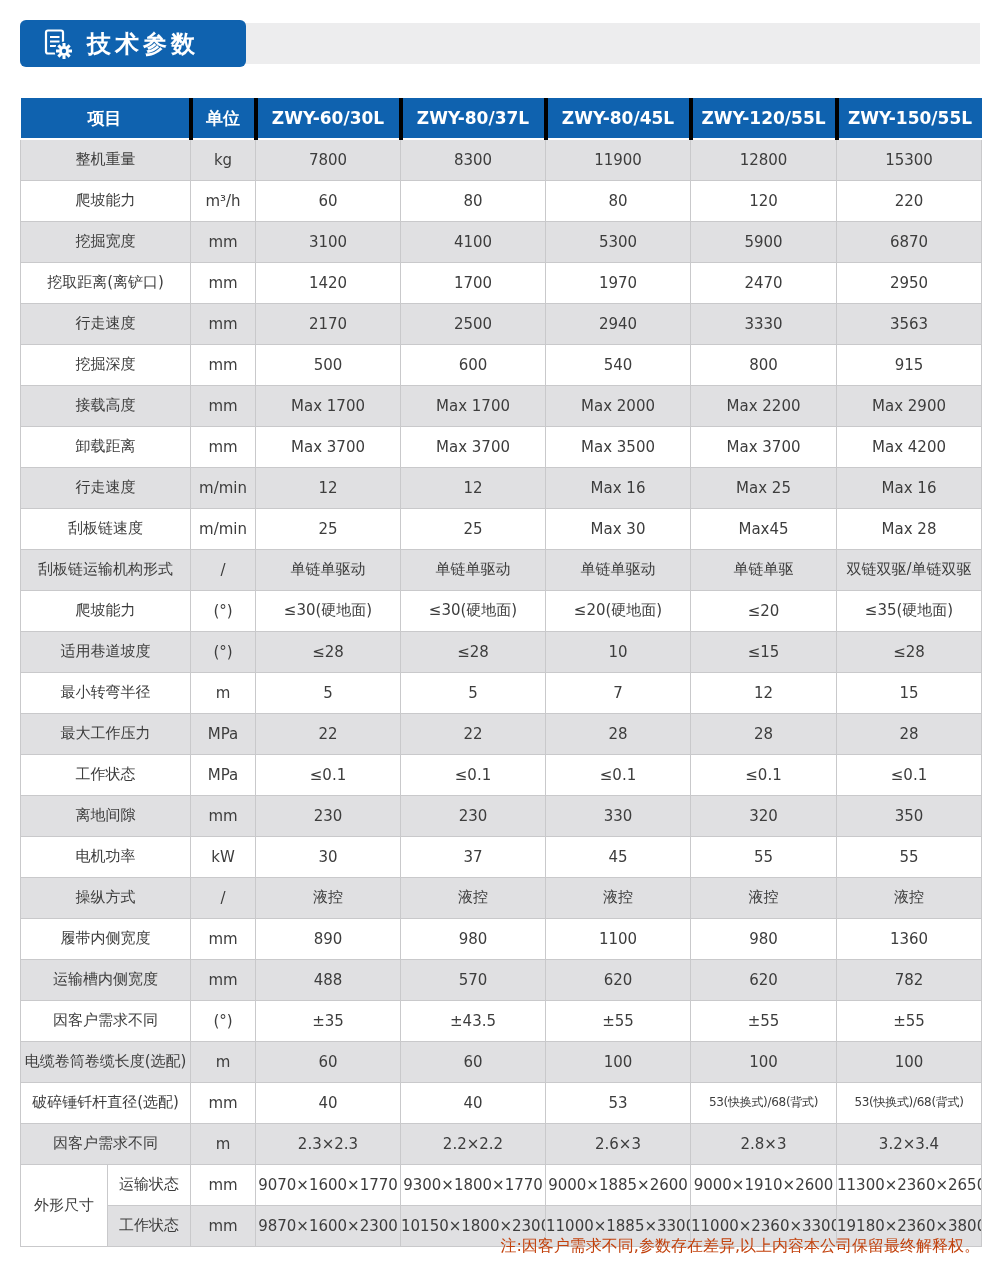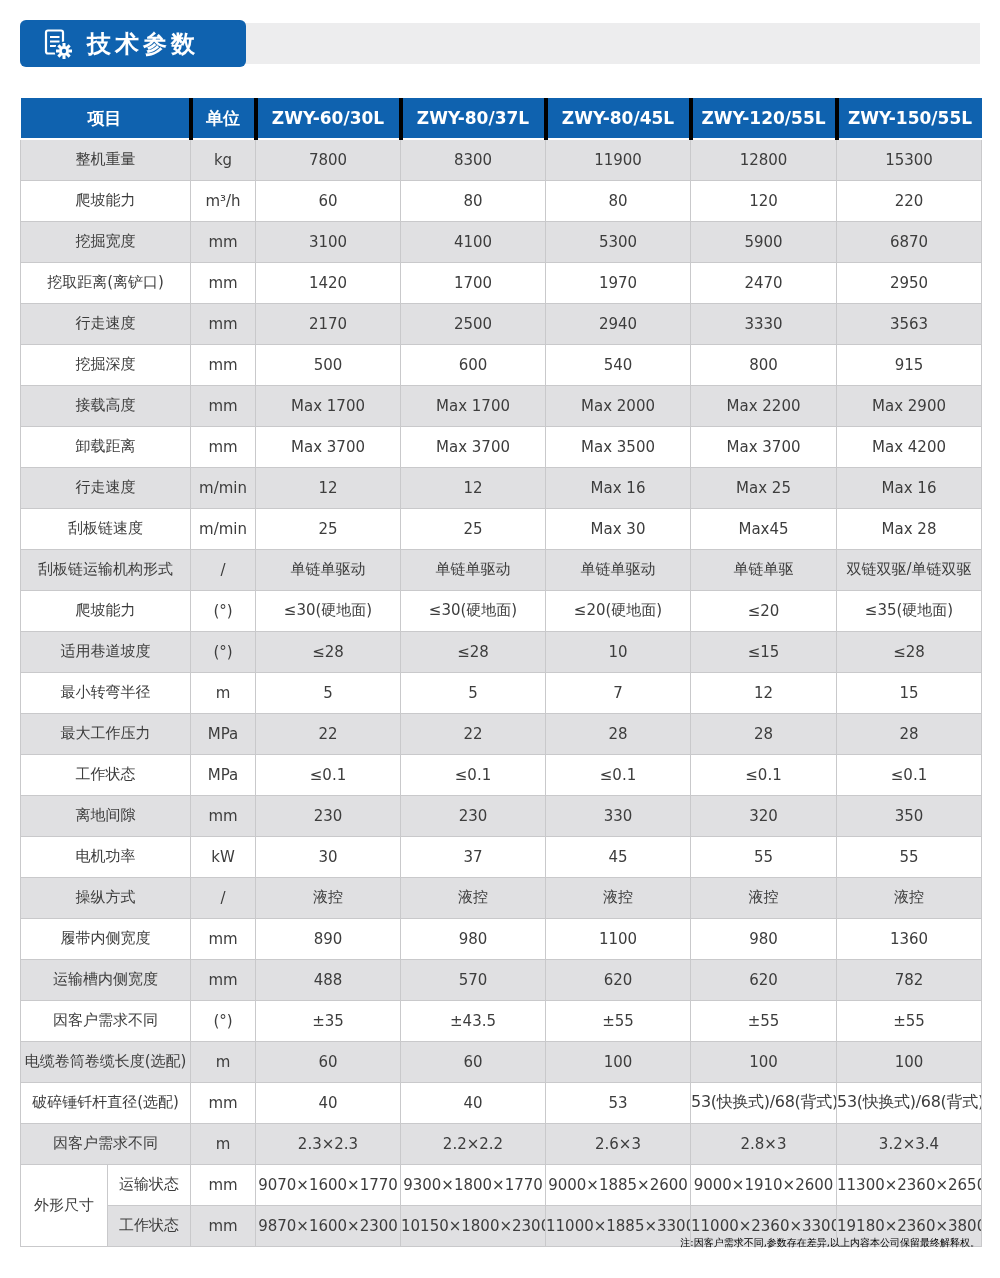--- a/index.html
+++ b/index.html
@@ -31,26 +31,26 @@
     border-left:4px solid #000000; border-bottom:2px solid #ffffff;
     white-space:nowrap; overflow:hidden;
   }
   table.spec-table th:first-child { border-left:none; }
   table.spec-table td {
     height:41px; text-align:center; vertical-align:middle;
     font-size:15px; color:#3d3d3d; background:#ffffff;
     border:1px solid #c9c9cb; white-space:nowrap; overflow:hidden;
   }
   table.spec-table tr.shade td { background:#e0e0e2; }
-  table.spec-table td.small { font-size:16px; letter-spacing:-0.3px; }
+  table.spec-table td.small { font-size:12px; letter-spacing:-0.3px; }
   table.spec-table td.group-label,
   table.spec-table tr.shade td.group-label { background:#ffffff; }
   .note {
     position:absolute; right:20px; top:1236px;
-    font-size:10px; color:#000000; white-space:nowrap;
+    font-size:16px; color:#c2410c; white-space:nowrap;
   }
 </style>
 </head>
 <body>
 
 <div class="top-strip"></div>
 
 <div class="title-banner">
   <span style="display:inline-flex;">
     <svg width="34" height="34" viewBox="0 0 34 34" xmlns="http://www.w3.org/2000/svg">

